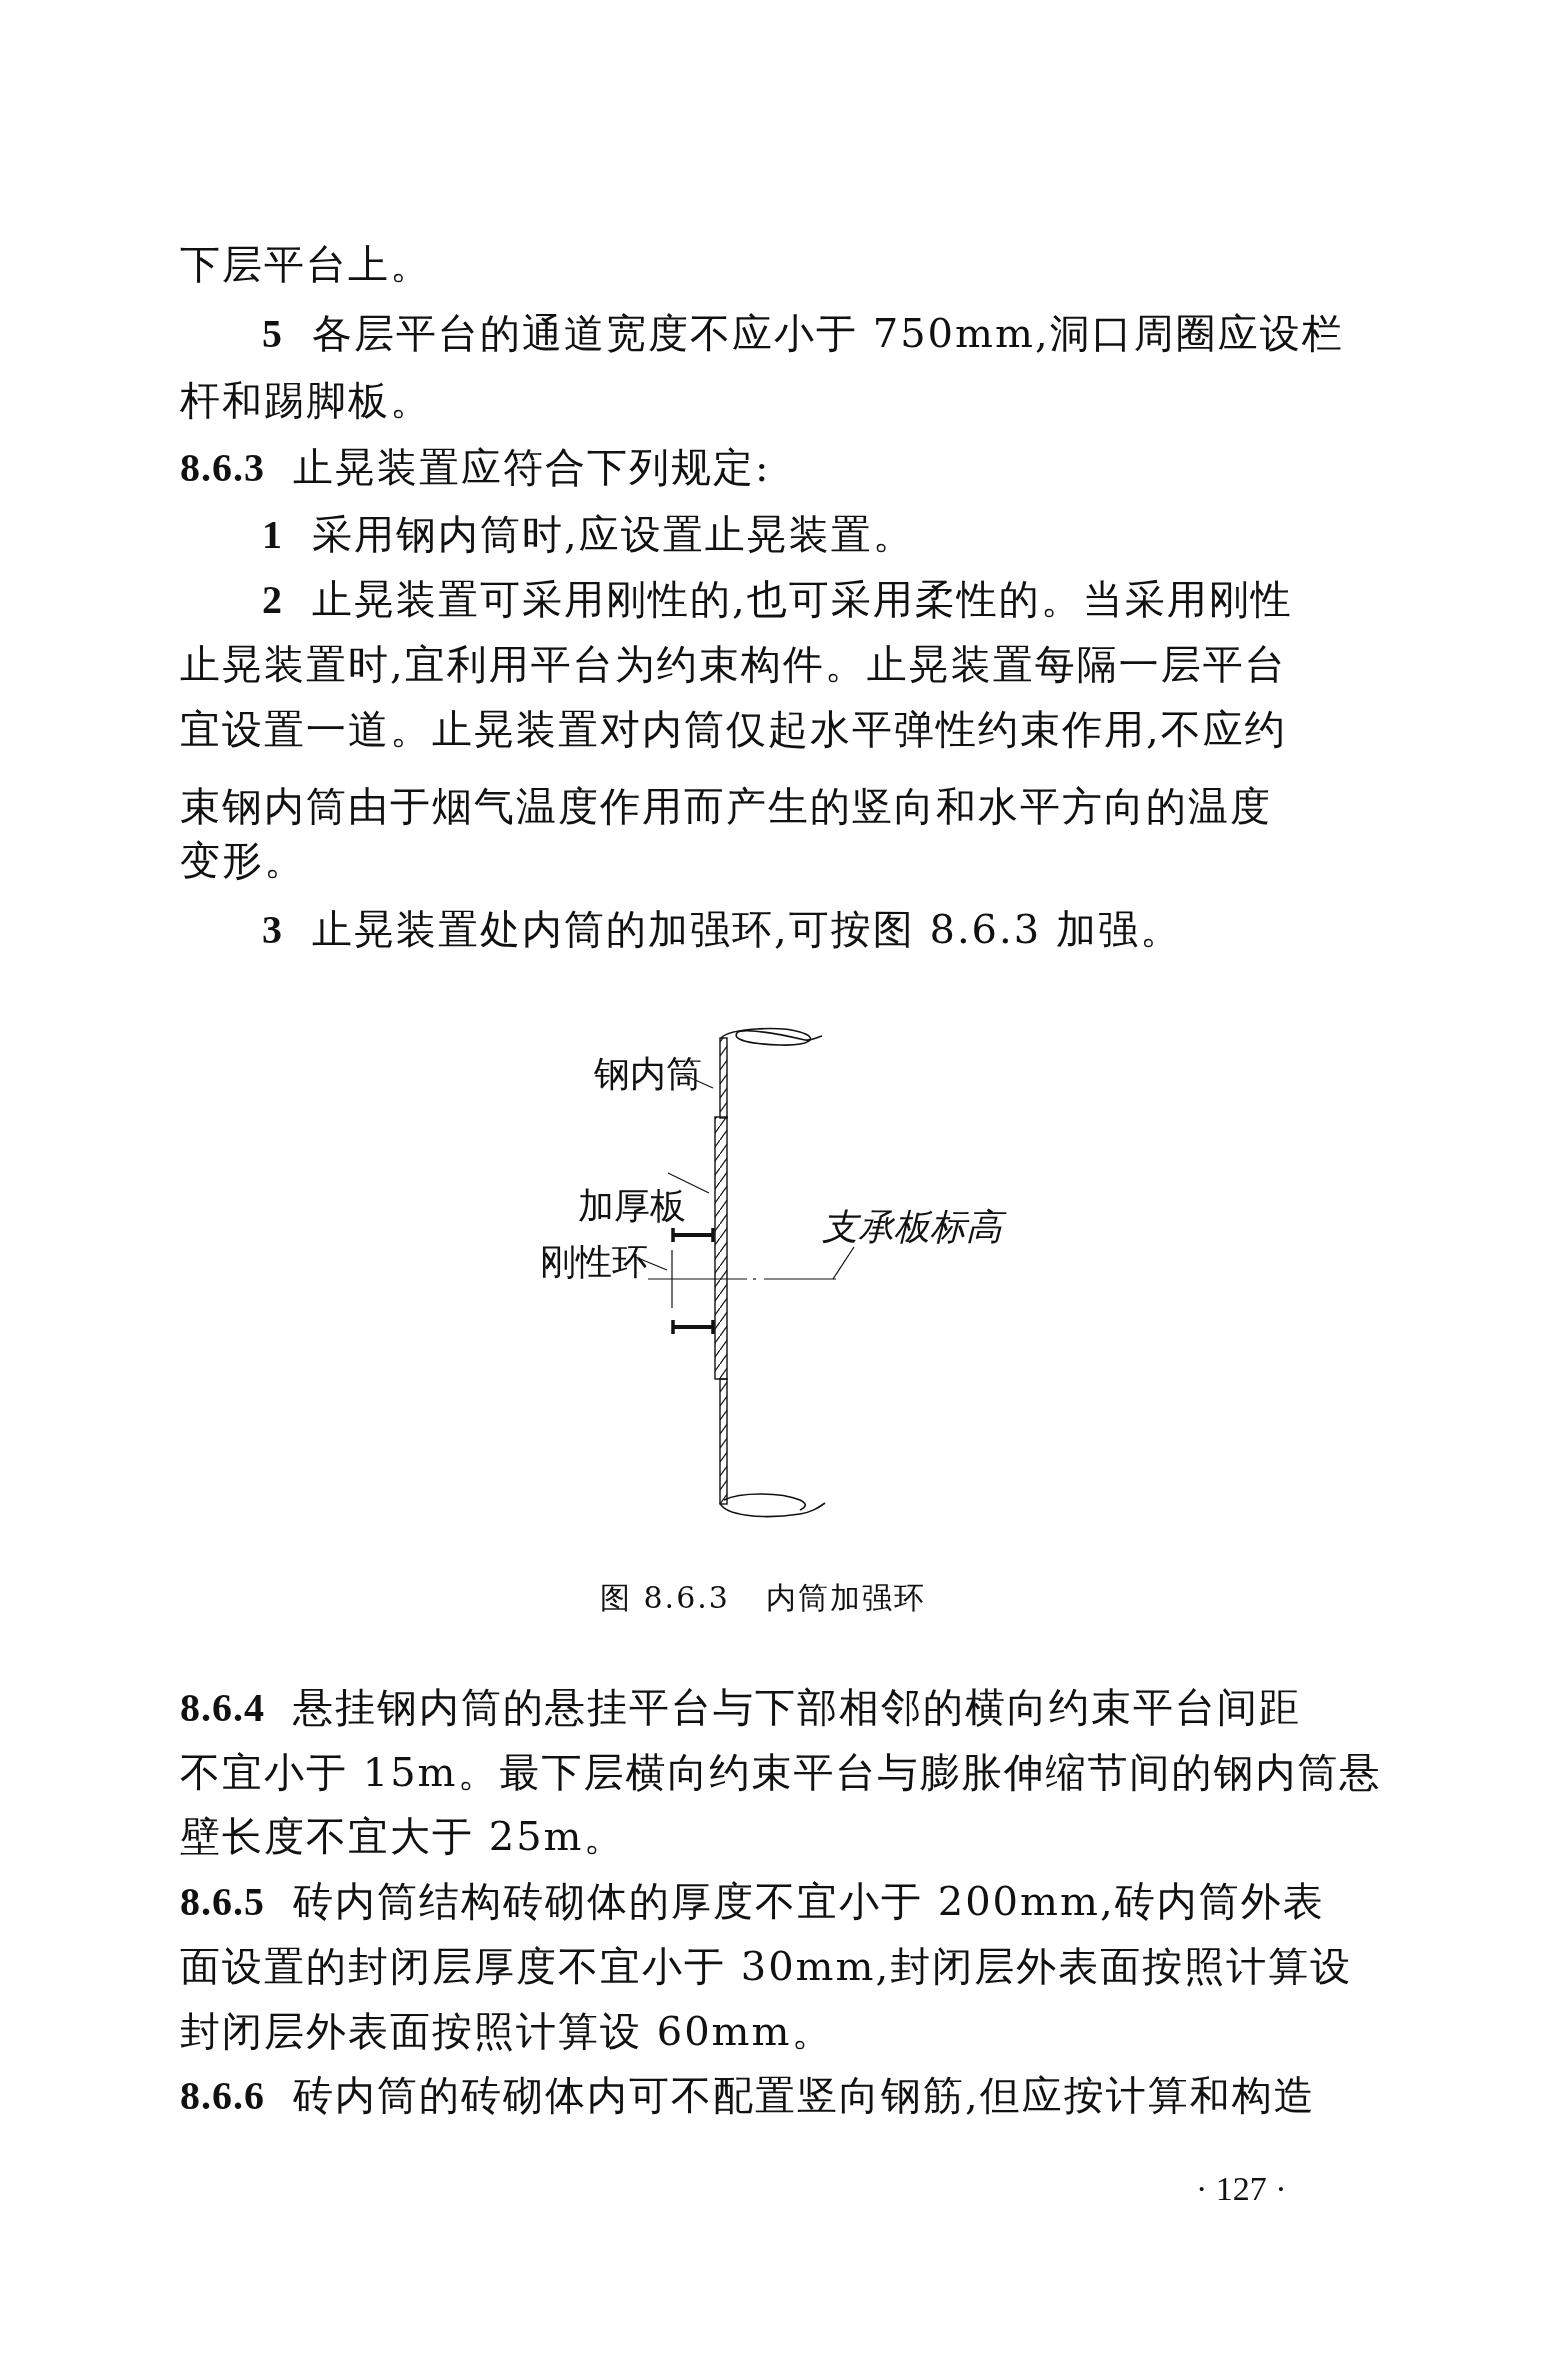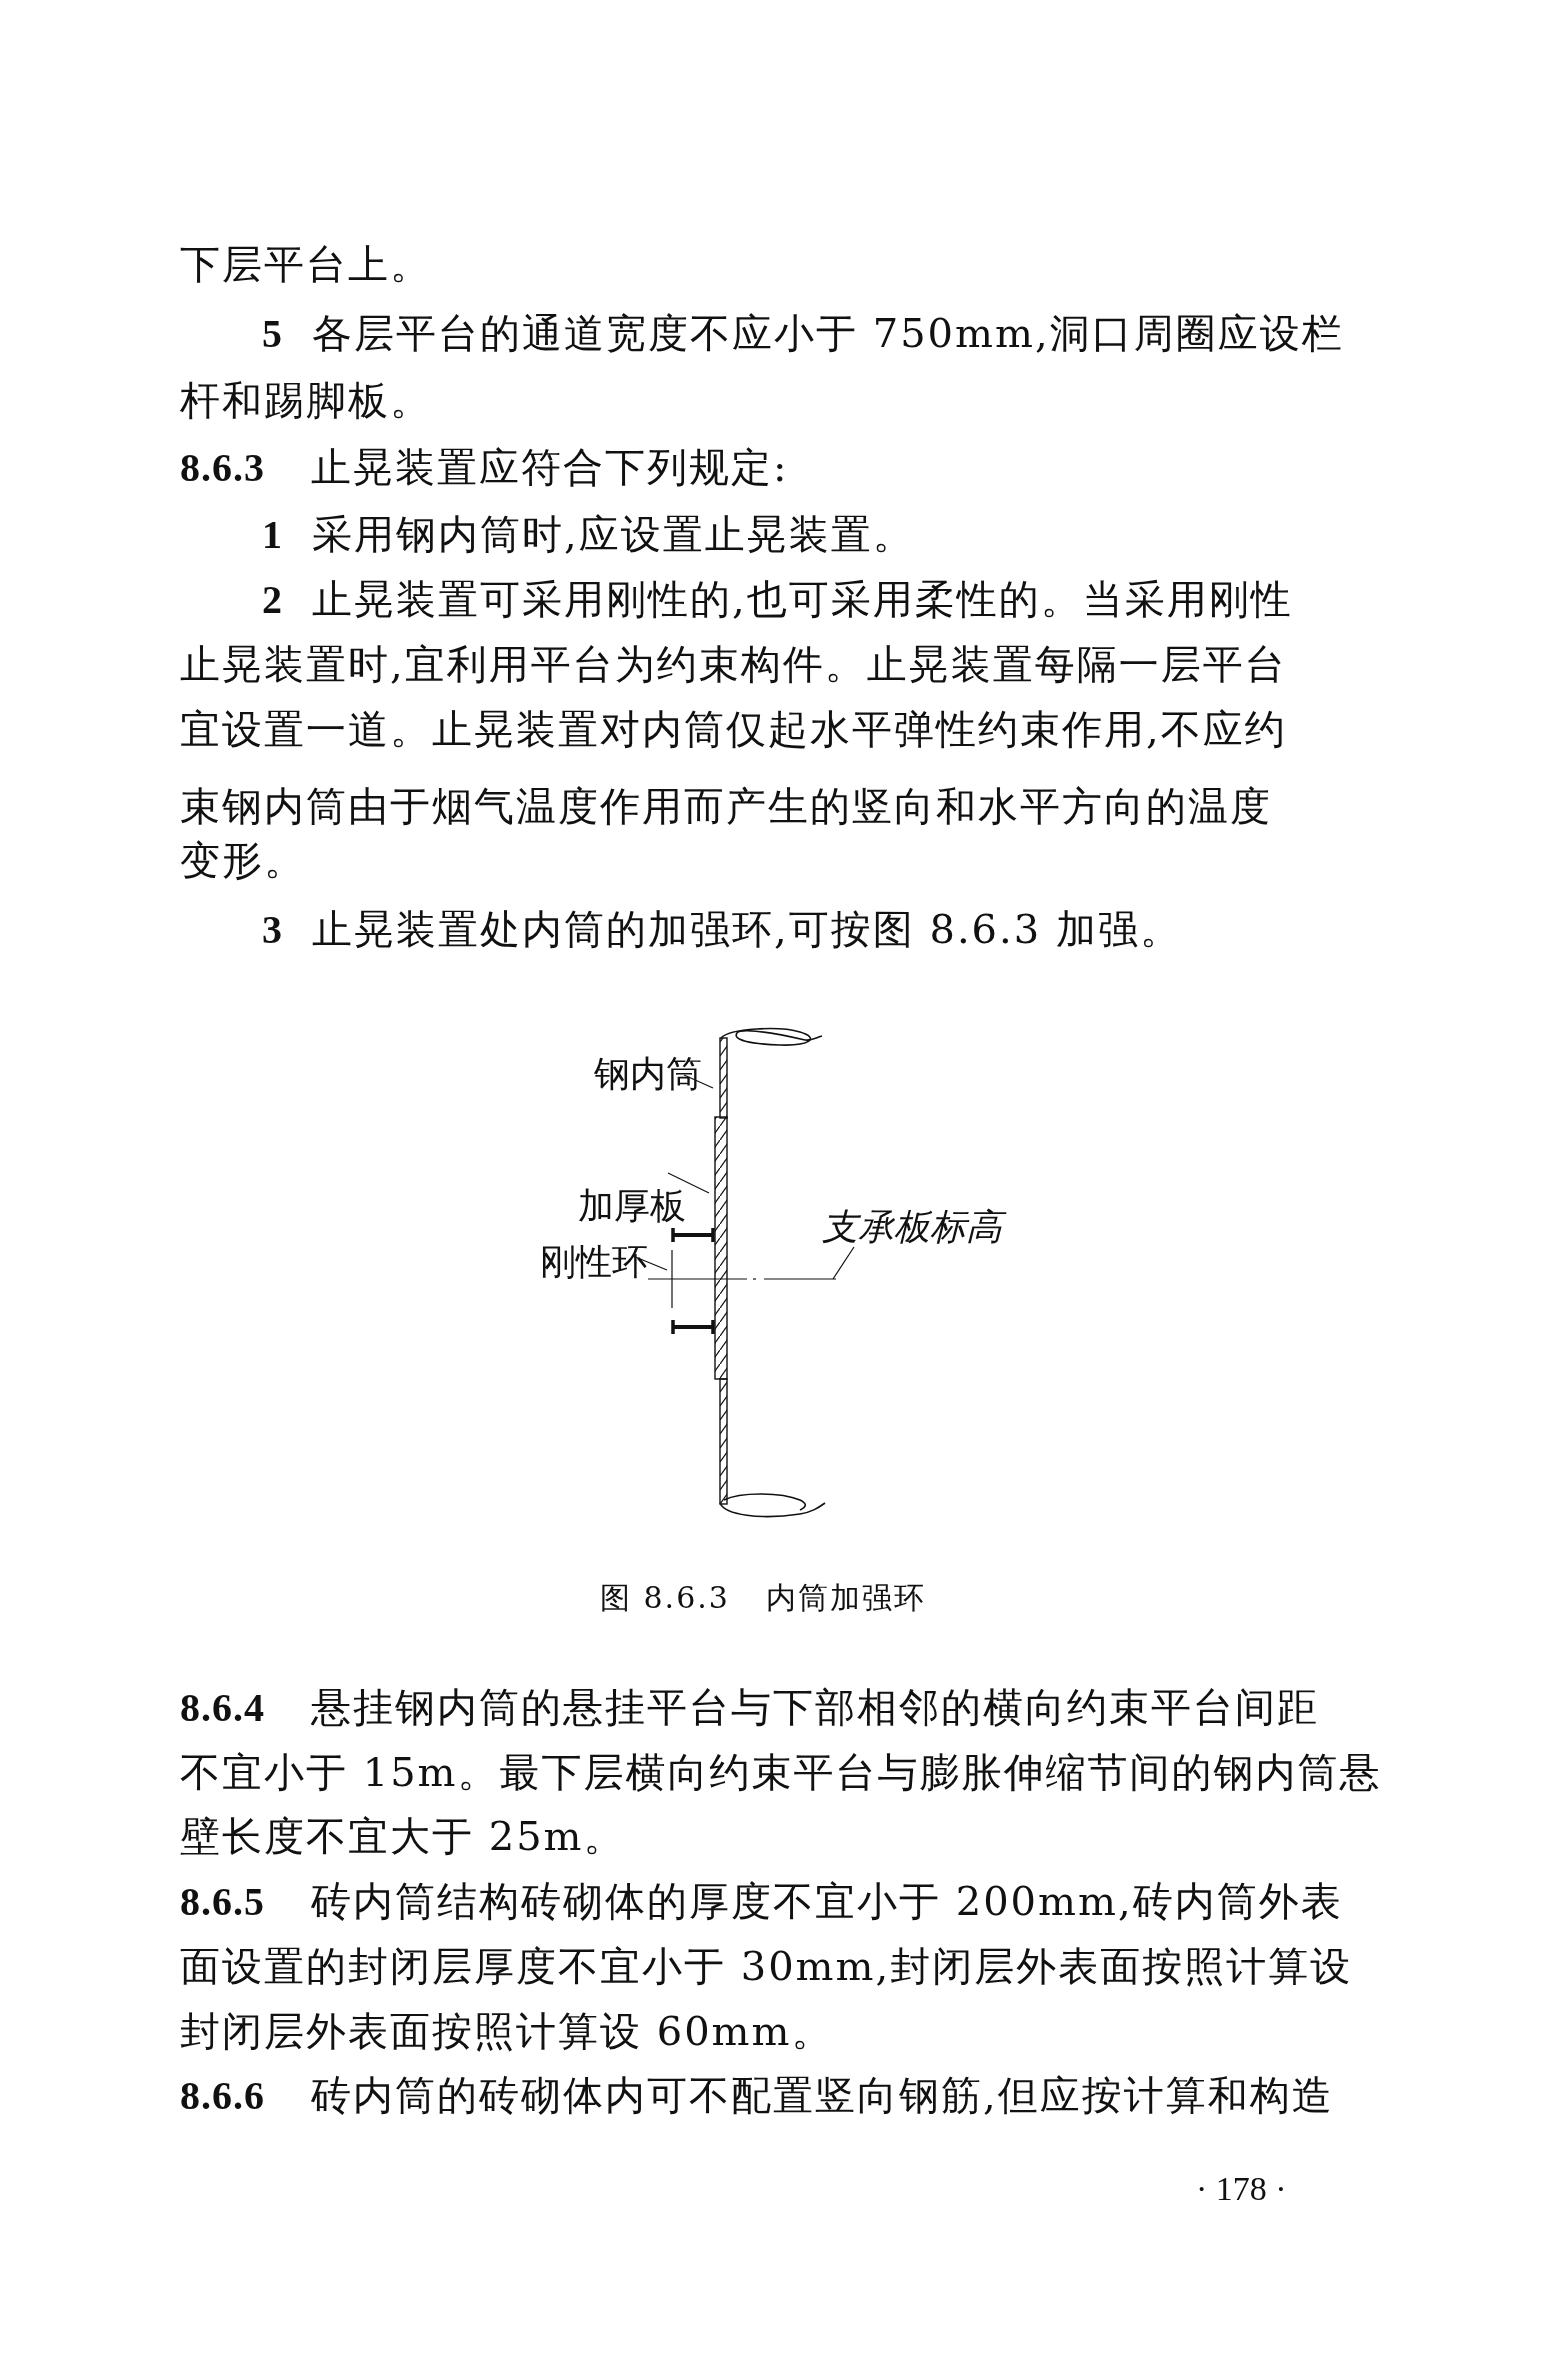--- a/index.html
+++ b/index.html
@@ -2,21 +2,21 @@
 <html><head>
 <meta charset="utf-8">
 <style>
   html, body { margin: 0; padding: 0; background: #ffffff; }
   body { width: 1542px; height: 2371px; position: relative; overflow: hidden;
          font-family: "DejaVu Serif", "Liberation Serif", serif; color: #111; }
   .line { position: absolute; left: 180px; width: 1215px; font-size: 40px; line-height: 48px;
           white-space: nowrap; letter-spacing: 2px; }
   .indent { left: 262px; }
   .num { font-family: "Liberation Serif", serif; font-weight: bold; margin-right: 30px; letter-spacing: 0; }
-  .secnum { font-family: "Liberation Serif", serif; font-weight: bold; margin-right: 46px; letter-spacing: 1px; }
+  .secnum { font-family: "Liberation Serif", serif; font-weight: bold; margin-right: 28px; letter-spacing: 1px; }
   .diagram { position: absolute; left: 500px; top: 1000px; width: 600px; height: 560px; }
   .fig-label { position: absolute; font-size: 36px; font-family: "DejaVu Sans", "Liberation Sans", sans-serif; color: #111; white-space: nowrap; }
   .caption { position: absolute; left: 600px; top: 1578px; font-size: 30px; letter-spacing: 2px; white-space: nowrap; }
   .caption .gap { display: inline-block; width: 36px; }
   .page-number { position: absolute; left: 1196px; top: 2170px; font-size: 34px; font-family: "Liberation Serif", serif; white-space: nowrap; }
 </style>
 </head>
 <body>
 
 <div class="line" style="top:240px;">
@@ -120,13 +120,13 @@
 <div class="line" style="top:1942px;">
   <span>面设置的封闭层厚度不宜小于 30mm,封闭层外表面按照计算设</span>
 </div>
 <div class="line" style="top:2007px;">
   <span>封闭层外表面按照计算设 60mm。</span>
 </div>
 <div class="line" style="top:2071px;">
   <span class="secnum">8.6.6</span><span>砖内筒的砖砌体内可不配置竖向钢筋,但应按计算和构造</span>
 </div>
 
-<div class="page-number">· 178 ·</div>
+<div class="page-number">· 127 ·</div>
 
 </body></html>

